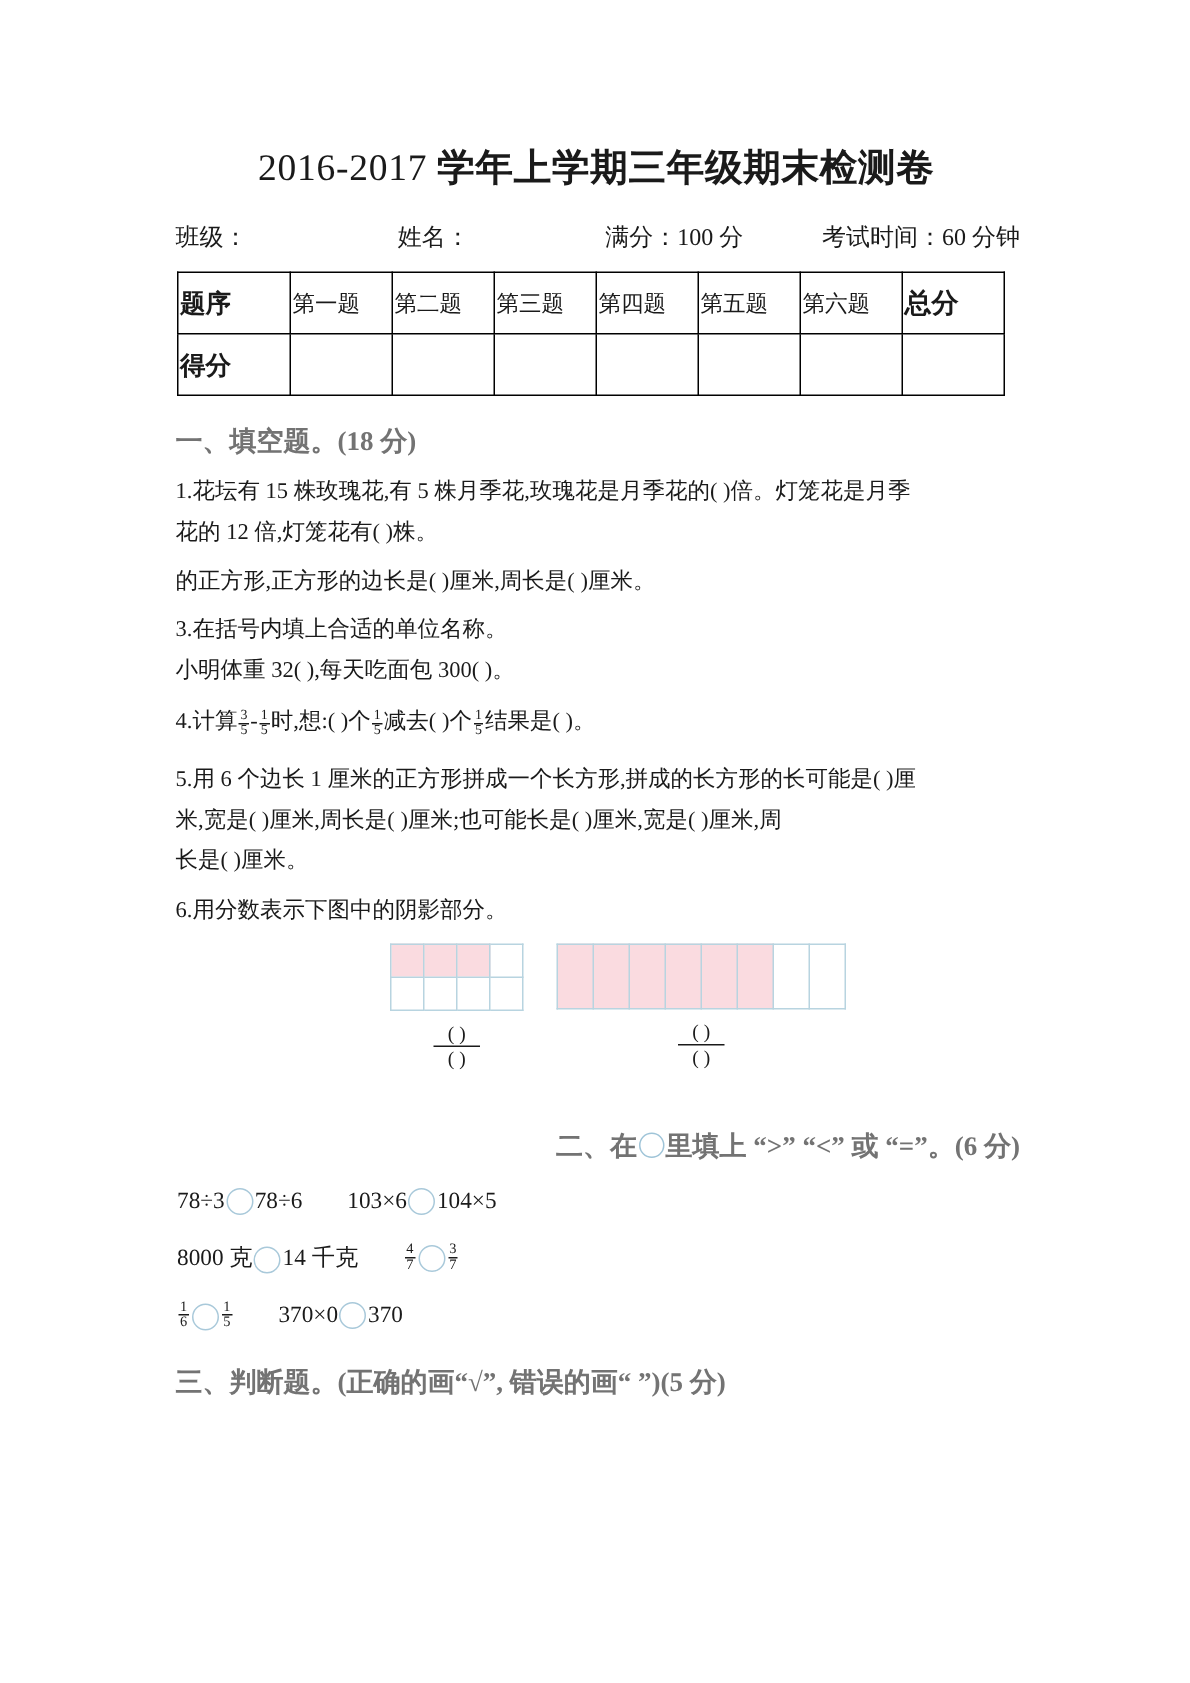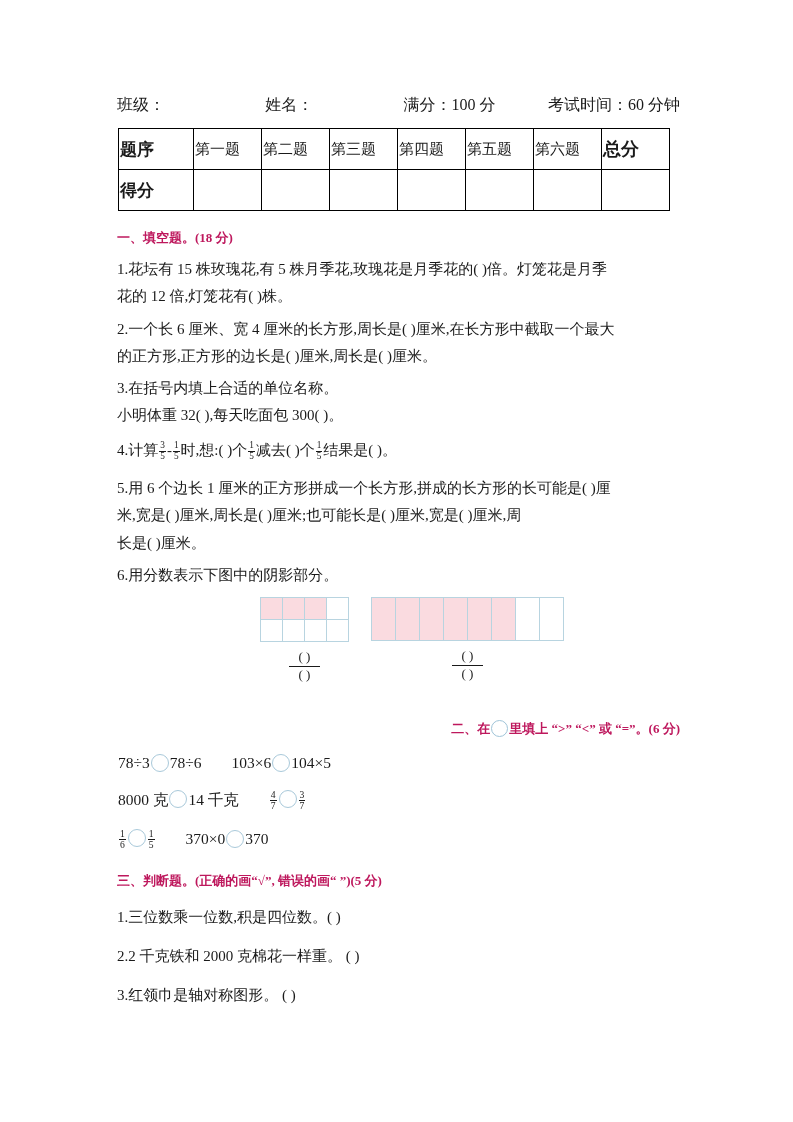--- a/index.html
+++ b/index.html
@@ -73,22 +73,22 @@
     font-size: 17px;
     width: 72px;
   }
   .score-table td.total {
     font-weight: bold;
     font-size: 18px;
   }
 
   
   .sec-head {
-    color: #be185d;
-    font-size: 13px;
+    color: #737373;
+    font-size: 18px;
     font-weight: bold;
     margin: 18px 0 10px 2px;
     display: flex;
     align-items: center;
     white-space: nowrap;
   }
   .sec-head .circle-inline {
     display: inline-block;
     width: 15px; height: 15px;
     border: 1.3px solid #9fc4d8;
@@ -154,21 +154,21 @@
   .cmp-rows { margin: 16px 0 0 3px; }
   .cmp-row {
     display: flex;
     align-items: center;
     font-size: 15.5px;
     margin-bottom: 18px;
     white-space: nowrap;
   }
   .cmp-item {
     display: flex;
-    align-items: flex-start;
+    align-items: flex-end;
   }
   .cmp-item .op-circle {
     display: inline-block;
     width: 16px; height: 16px;
     border: 1.3px solid #a9c9da;
     border-radius: 50%;
     margin: 0 1px;
     flex: none;
   }
   .cmp-spacer { width: 30px; flex: none; }
@@ -181,20 +181,24 @@
     margin-bottom: 9px;
     white-space: nowrap;
   }
 </style>
 </head>
 <body>
 
 <div class="page">
   <div class="content">
 
+    <h1 class="title">
+      <span class="year">2016-2017</span>
+      <span>学年上学期三年级期末检测卷</span>
+    </h1>
 
     <div class="info-line">
       <span class="f-class">班级：</span>
       <span class="f-name">姓名：</span>
       <span class="f-score">满分：100 分</span>
       <span class="f-time">考试时间：60 分钟</span>
     </div>
 
     <table class="score-table">
       <tbody>
@@ -219,21 +223,20 @@
           <td></td>
         </tr>
       </tbody>
     </table>
 
     <div class="sec-head">一、填空题。(18 分)</div>
 
     <p class="q">1.花坛有 15 株玫瑰花,有 5 株月季花,玫瑰花是月季花的(      )倍。灯笼花是月季</p>
     <p class="q gap">花的 12 倍,灯笼花有(      )株。</p>
 
-    <p class="q">2.一个长 6 厘米、宽 4 厘米的长方形,周长是(       )厘米,在长方形中截取一个最大</p>
     <p class="q gap">的正方形,正方形的边长是(      )厘米,周长是(     )厘米。</p>
 
     <p class="q">3.在括号内填上合适的单位名称。</p>
     <p class="q gap">小明体重 32(      ),每天吃面包 300(      )。</p>
 
     <p class="q gap" style="margin-top:10px;margin-bottom:14px;">
       <span>4.计算</span><span class="frac"><span class="num">3</span><span class="den">5</span></span><span>-</span><span class="frac"><span class="num">1</span><span class="den">5</span></span><span>时,想:(      )个</span><span class="frac"><span class="num">1</span><span class="den">5</span></span><span>减去(      )个</span><span class="frac"><span class="num">1</span><span class="den">5</span></span><span>结果是(      )。</span>
     </p>
 
     <p class="q">5.用 6 个边长 1 厘米的正方形拼成一个长方形,拼成的长方形的长可能是(      )厘</p>
@@ -349,20 +352,15 @@
           <span>370×0</span>
           <span class="op-circle"></span>
           <span>370</span>
         </span>
       </div>
 
     </div>
 
     <div class="sec-head" style="margin-top:22px;">三、判断题。(正确的画“√”, 错误的画“  ”)(5 分)</div>
 
-    <div class="judge-list">
-      <p class="judge-item">1.三位数乘一位数,积是四位数。(      )</p>
-      <p class="judge-item">2.2 千克铁和 2000 克棉花一样重。   (      )</p>
-      <p class="judge-item">3.红领巾是轴对称图形。      (      )</p>
-    </div>
 
   </div>
 </div>
 
 </body></html>

